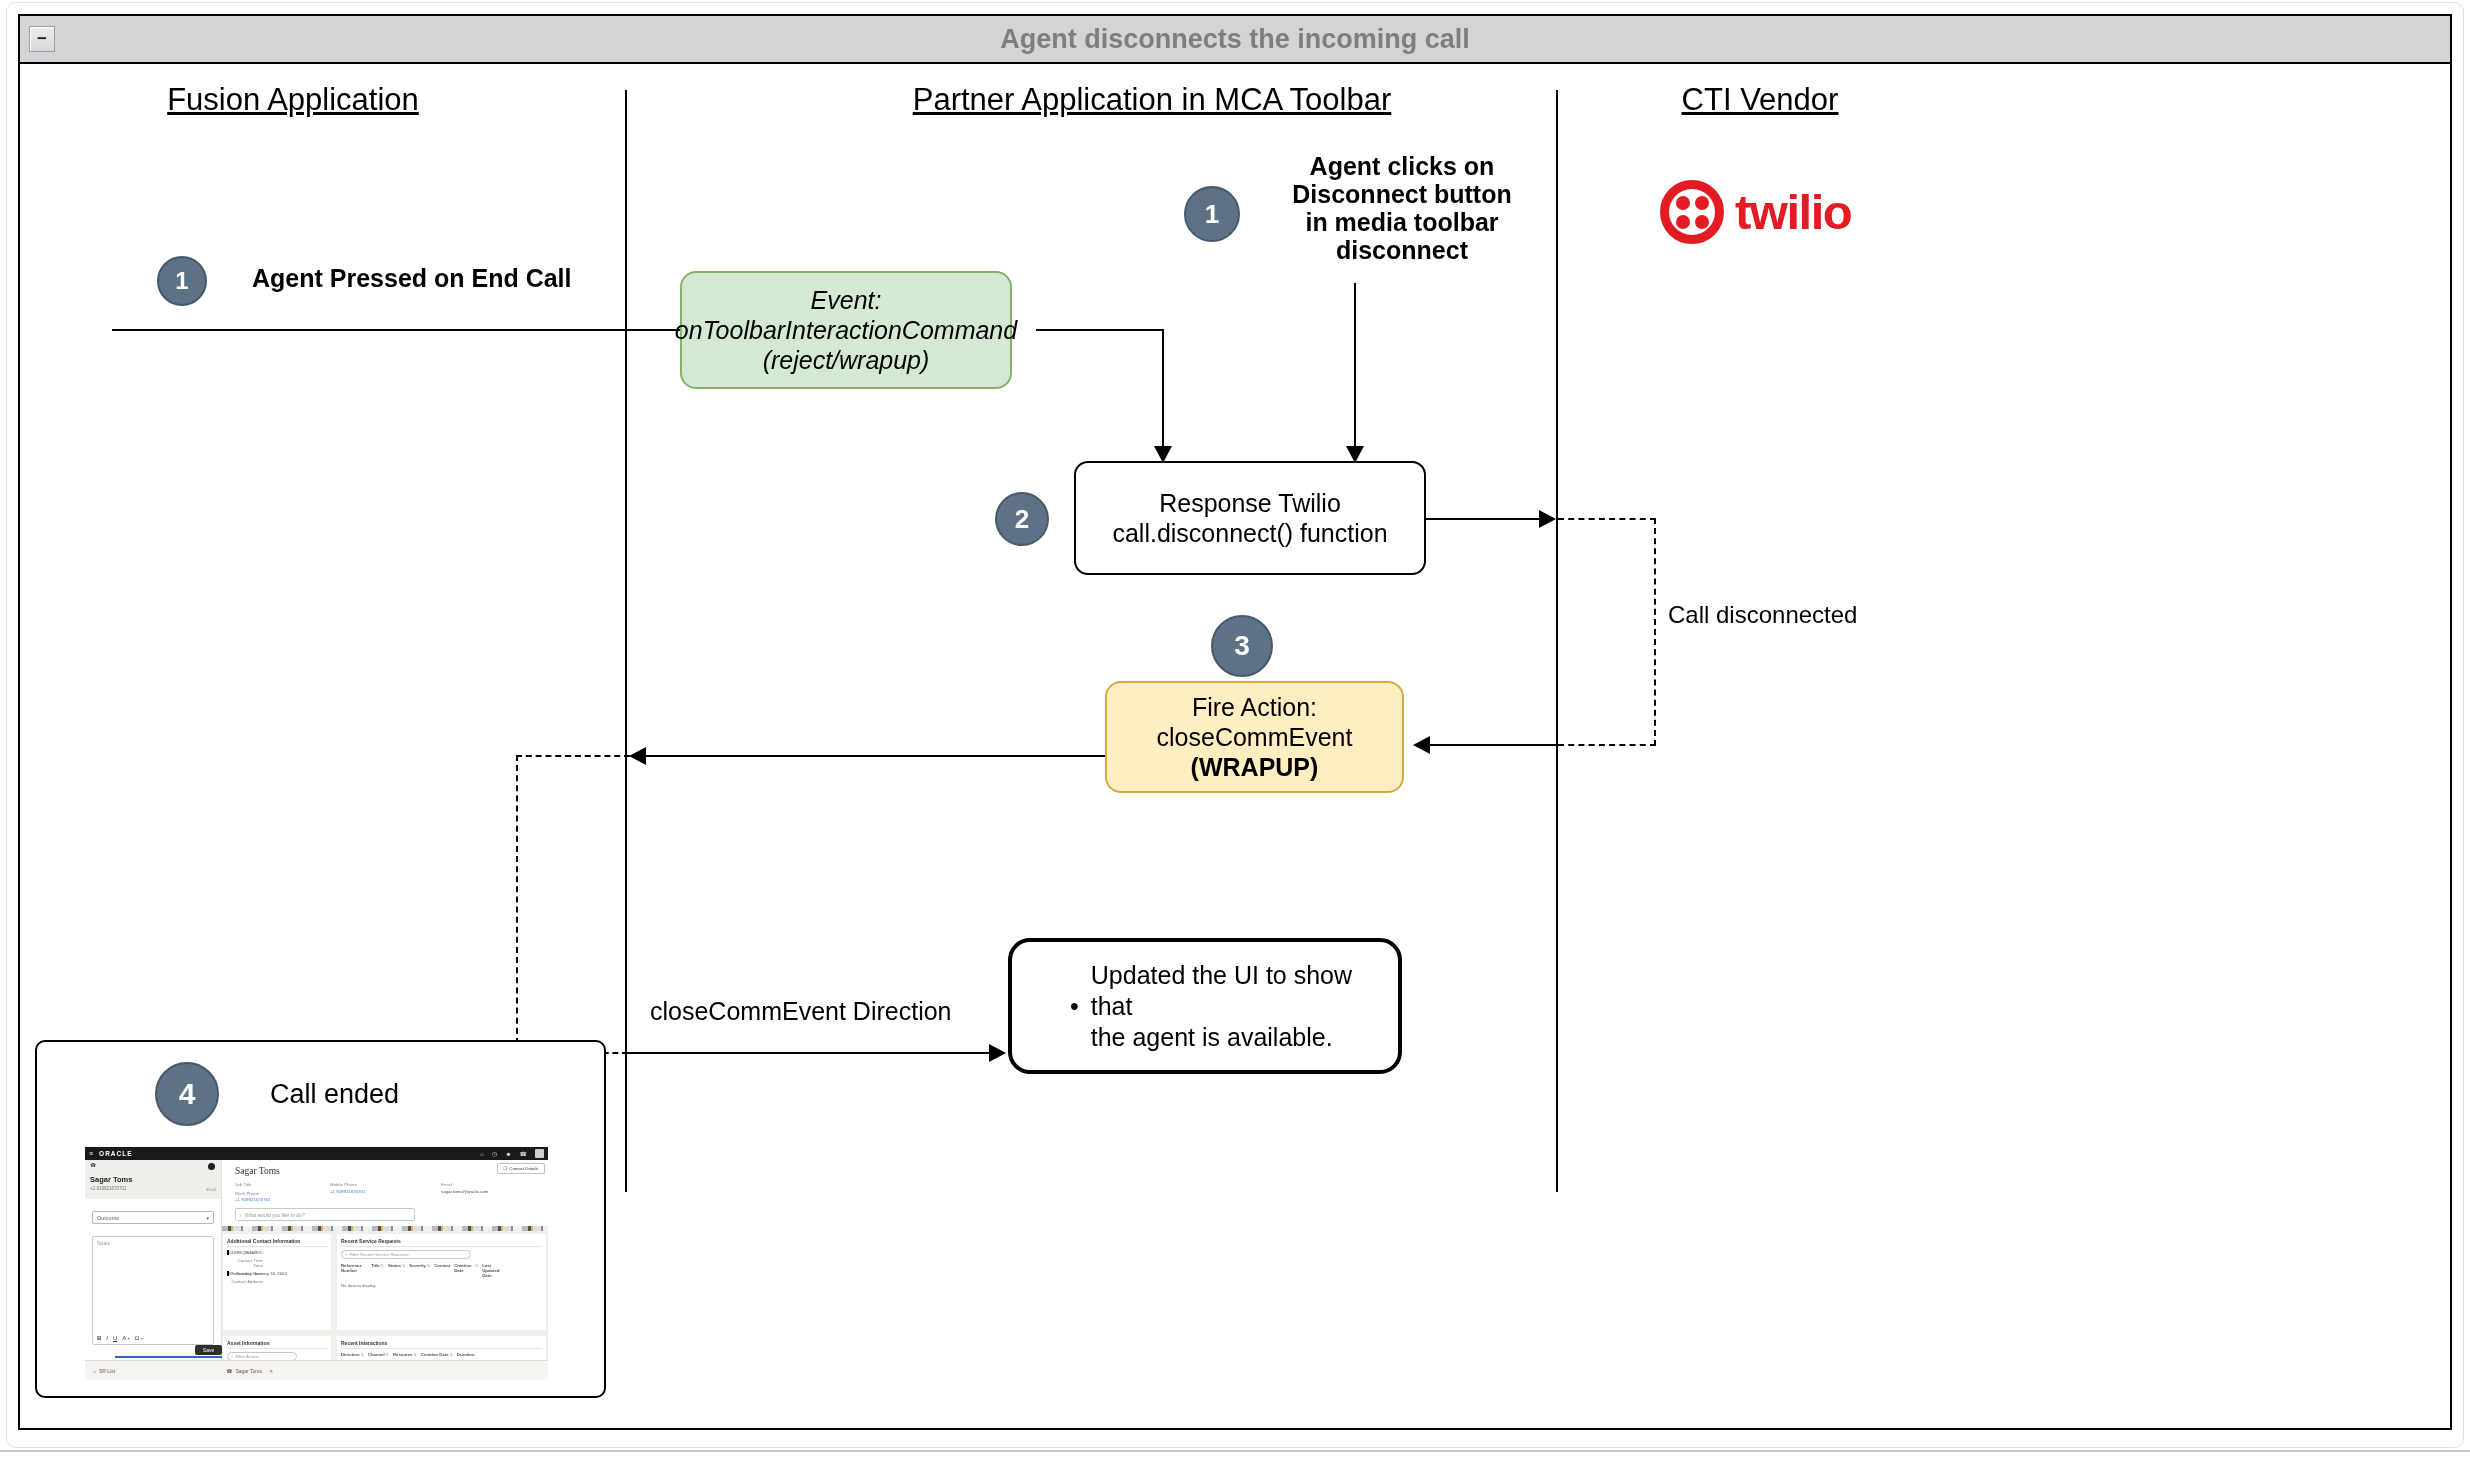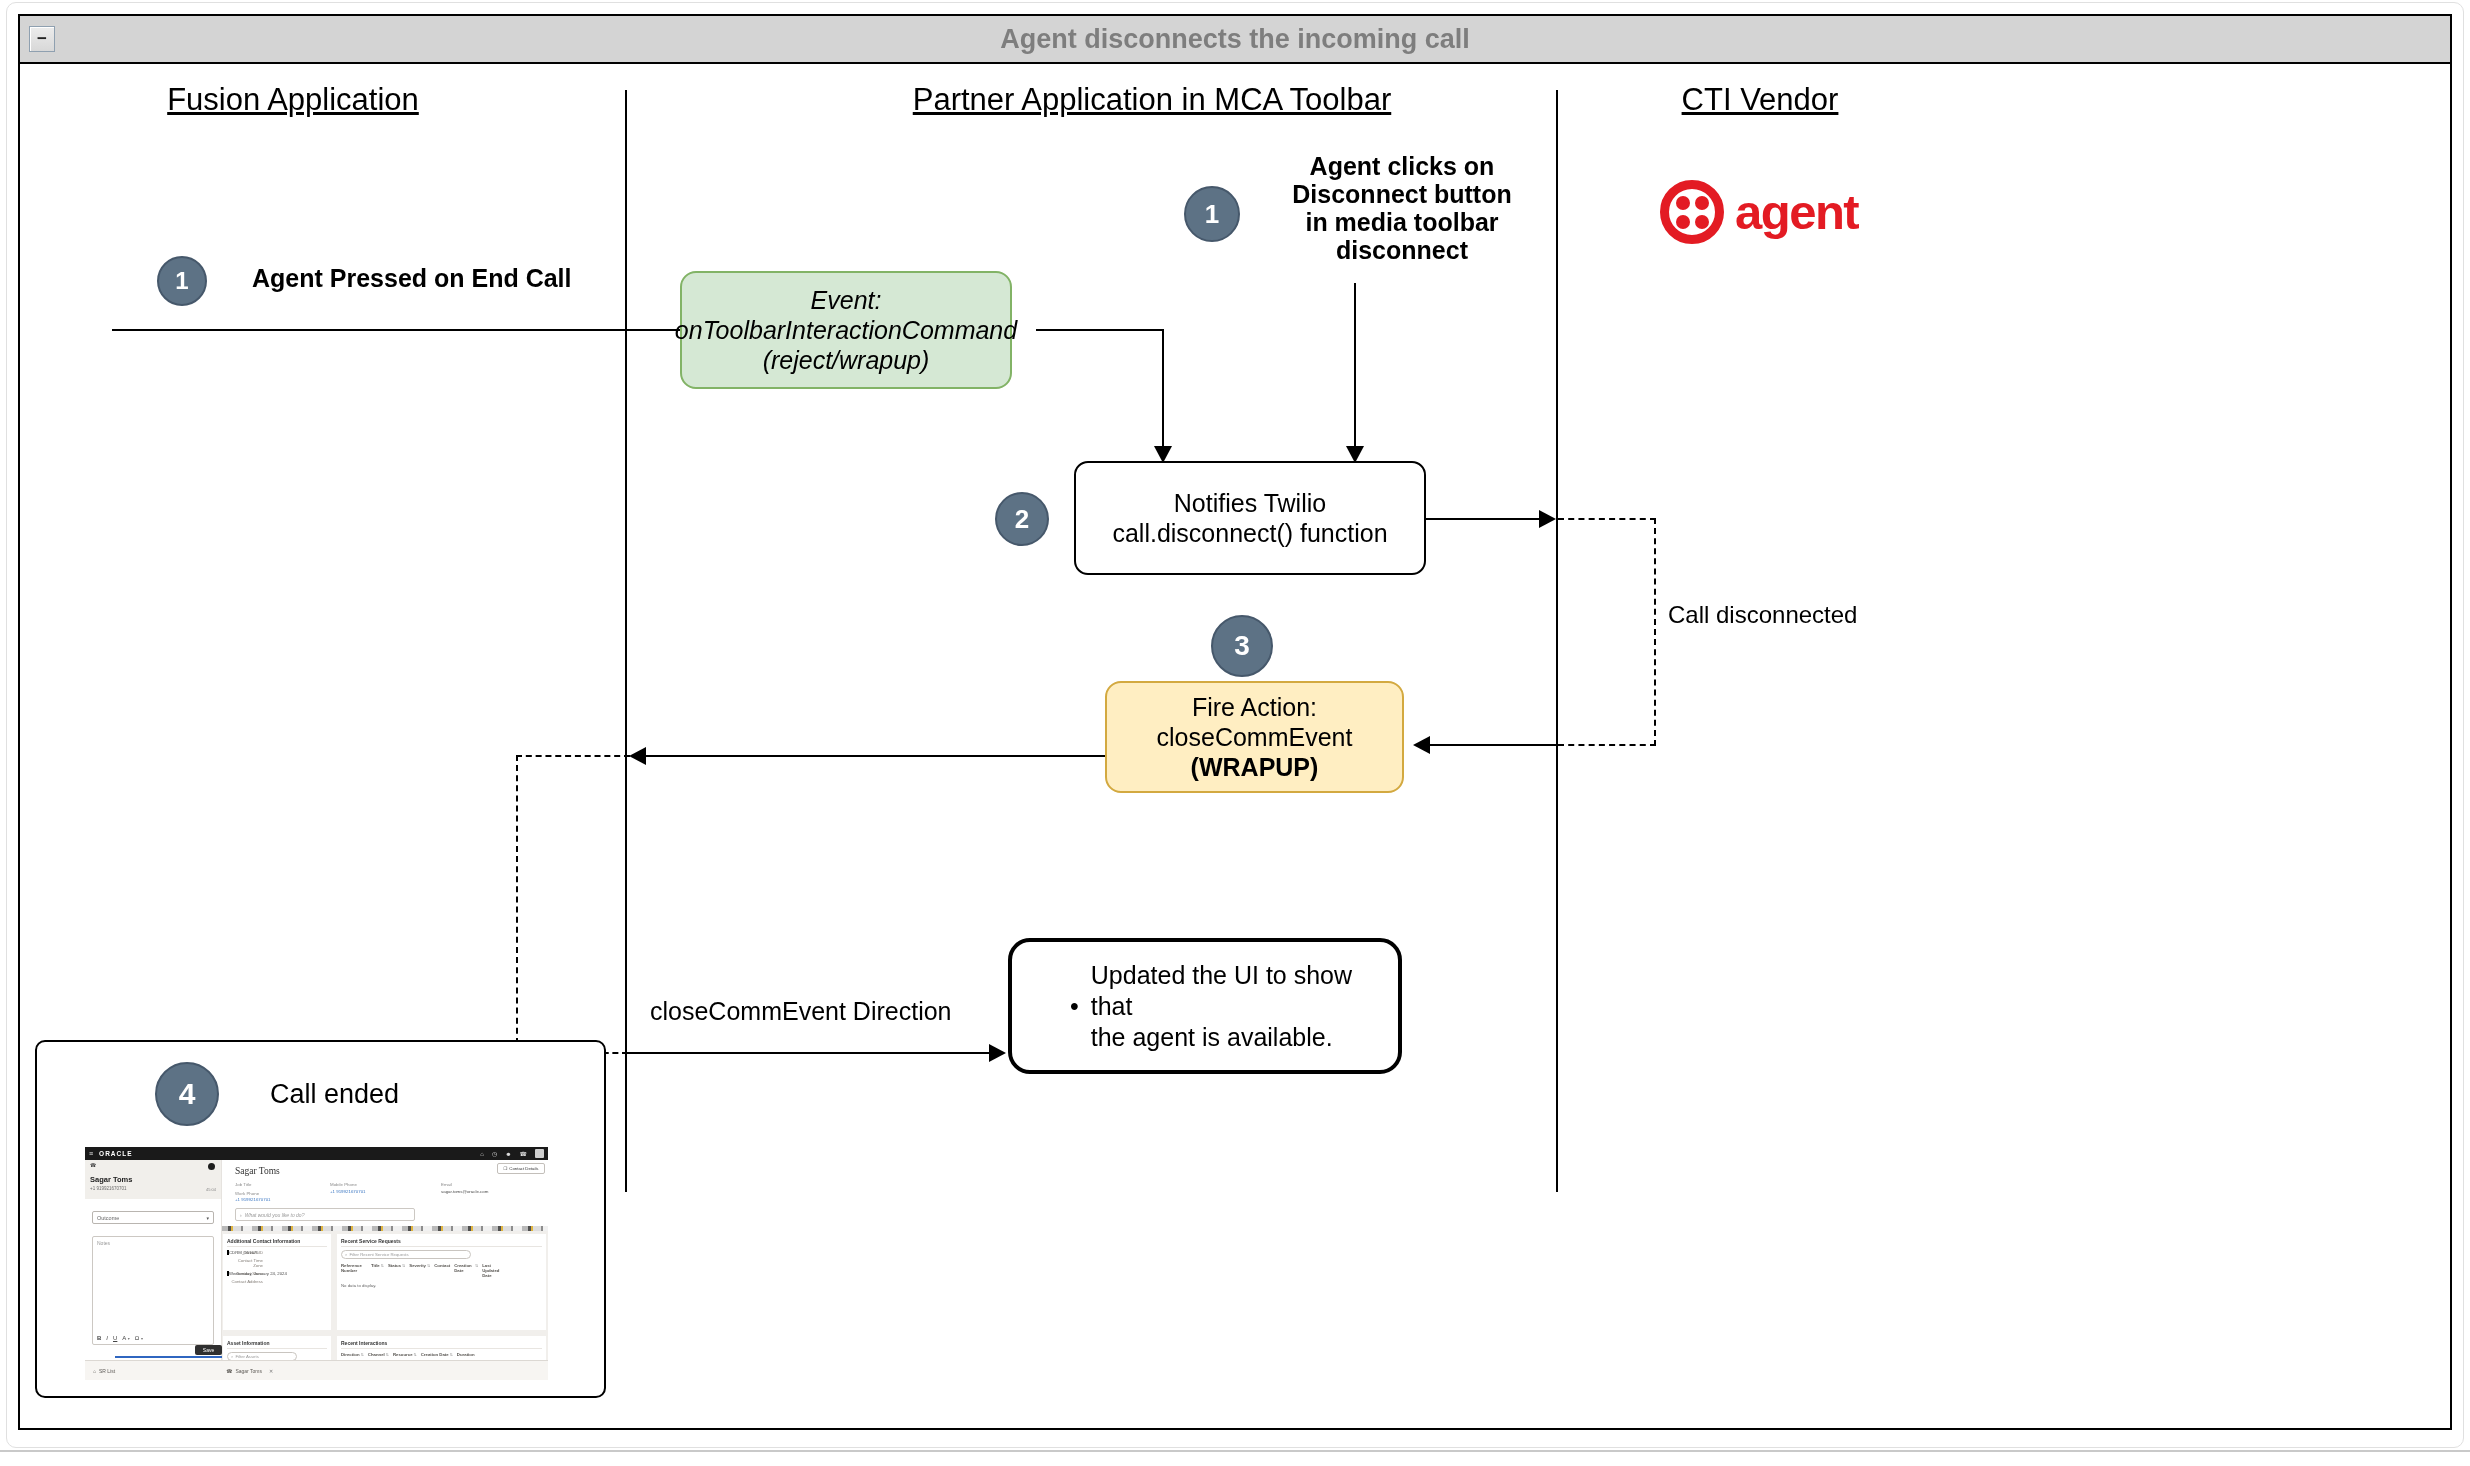--- a/index.html
+++ b/index.html
@@ -147,21 +147,21 @@
   <div class="vline" style="left:625px; top:90px; height:1102px;"></div>
   <div class="vline" style="left:1556px; top:90px; height:1102px;"></div>
 
   <div class="twilio">
     <div class="tw-ring">
       <i style="left:7px; top:7px;"></i>
         <i style="left:26px; top:7px;"></i>
       <i style="left:7px; top:26px;"></i>
         <i style="left:26px; top:26px;"></i>
     </div>
-    <div class="tw-word">agent</div>
+    <div class="tw-word">twilio</div>
   </div>
 
   <div class="badge" style="left:157px; top:256px; width:50px; height:50px; font-size:24px;">
       <span>1</span>
     </div>
   <div class="blabel bold" style="left:252px; top:264px;">Agent Pressed on End Call</div>
   <div class="h" style="left:112px; top:329px; width:578px;"></div>
   <div class="ah-r" style="left:687px; top:321px;"></div>
 
   <div class="node node-green" style="left:680px; top:271px; width:332px; height:118px;font-style:italic;">
@@ -183,21 +183,21 @@
     <div>in media toolbar</div>
     <div>disconnect</div>
   </div>
   <div class="v" style="left:1354px; top:283px; height:164px;"></div>
   <div class="ah-d" style="left:1346px; top:446px;"></div>
 
   <div class="badge" style="left:995px; top:492px; width:54px; height:54px; font-size:26px;">
       <span>2</span>
     </div>
   <div class="node node-white" style="left:1074px; top:461px; width:352px; height:114px;">
-    <div>Notifies Twilio</div>
+    <div>Response Twilio</div>
     <div>call.disconnect() function</div>
   </div>
   <div class="h" style="left:1426px; top:518px; width:114px;"></div>
   <div class="ah-r" style="left:1539px; top:510px;"></div>
 
   <div class="dh" style="left:1558px; top:518px; width:98px;"></div>
   <div class="dv" style="left:1654px; top:518px; height:228px;"></div>
   <div class="dh" style="left:1558px; top:744px; width:98px;"></div>
   <div class="h" style="left:1430px; top:744px; width:128px;"></div>
   <div class="ah-l" style="left:1413px; top:736px;"></div>

